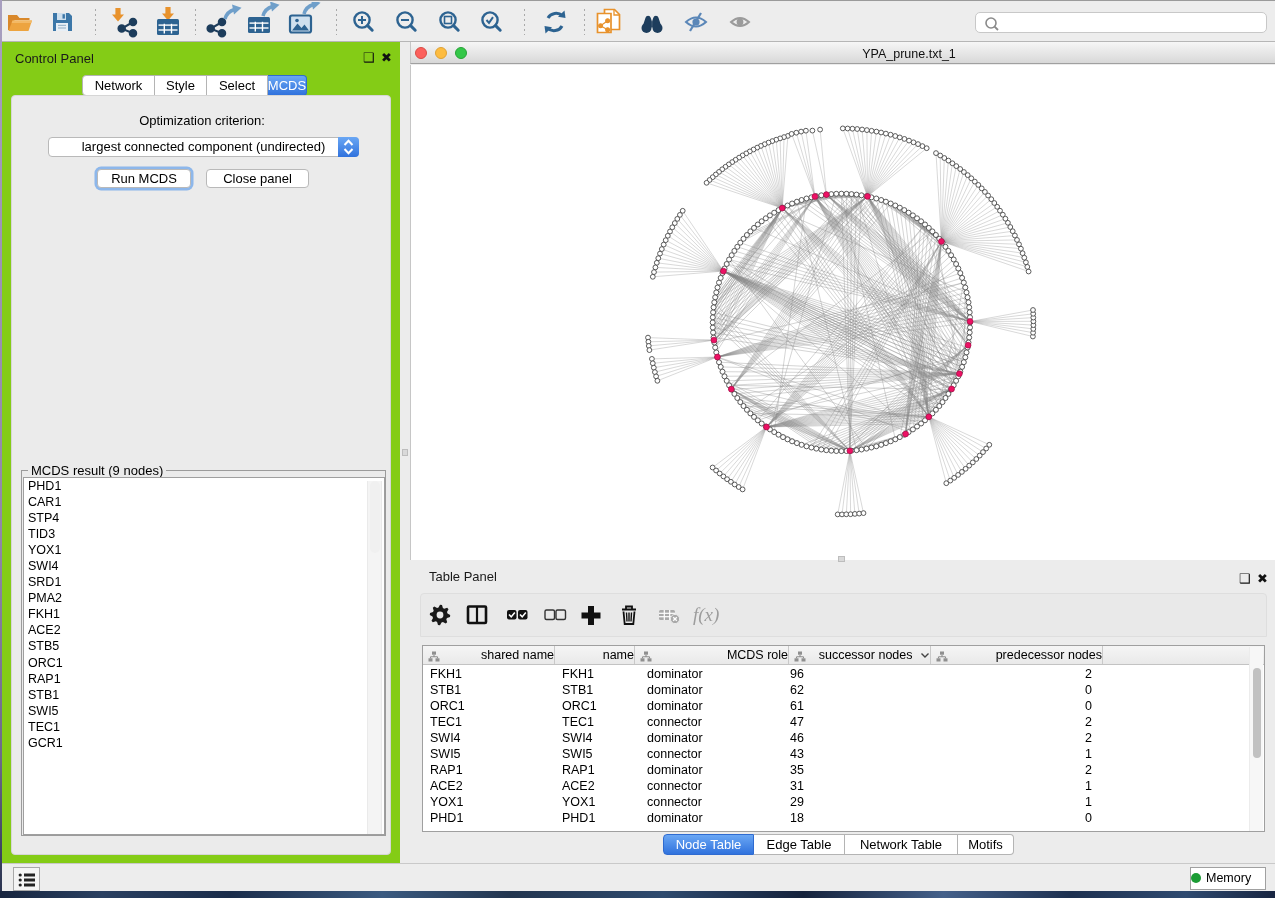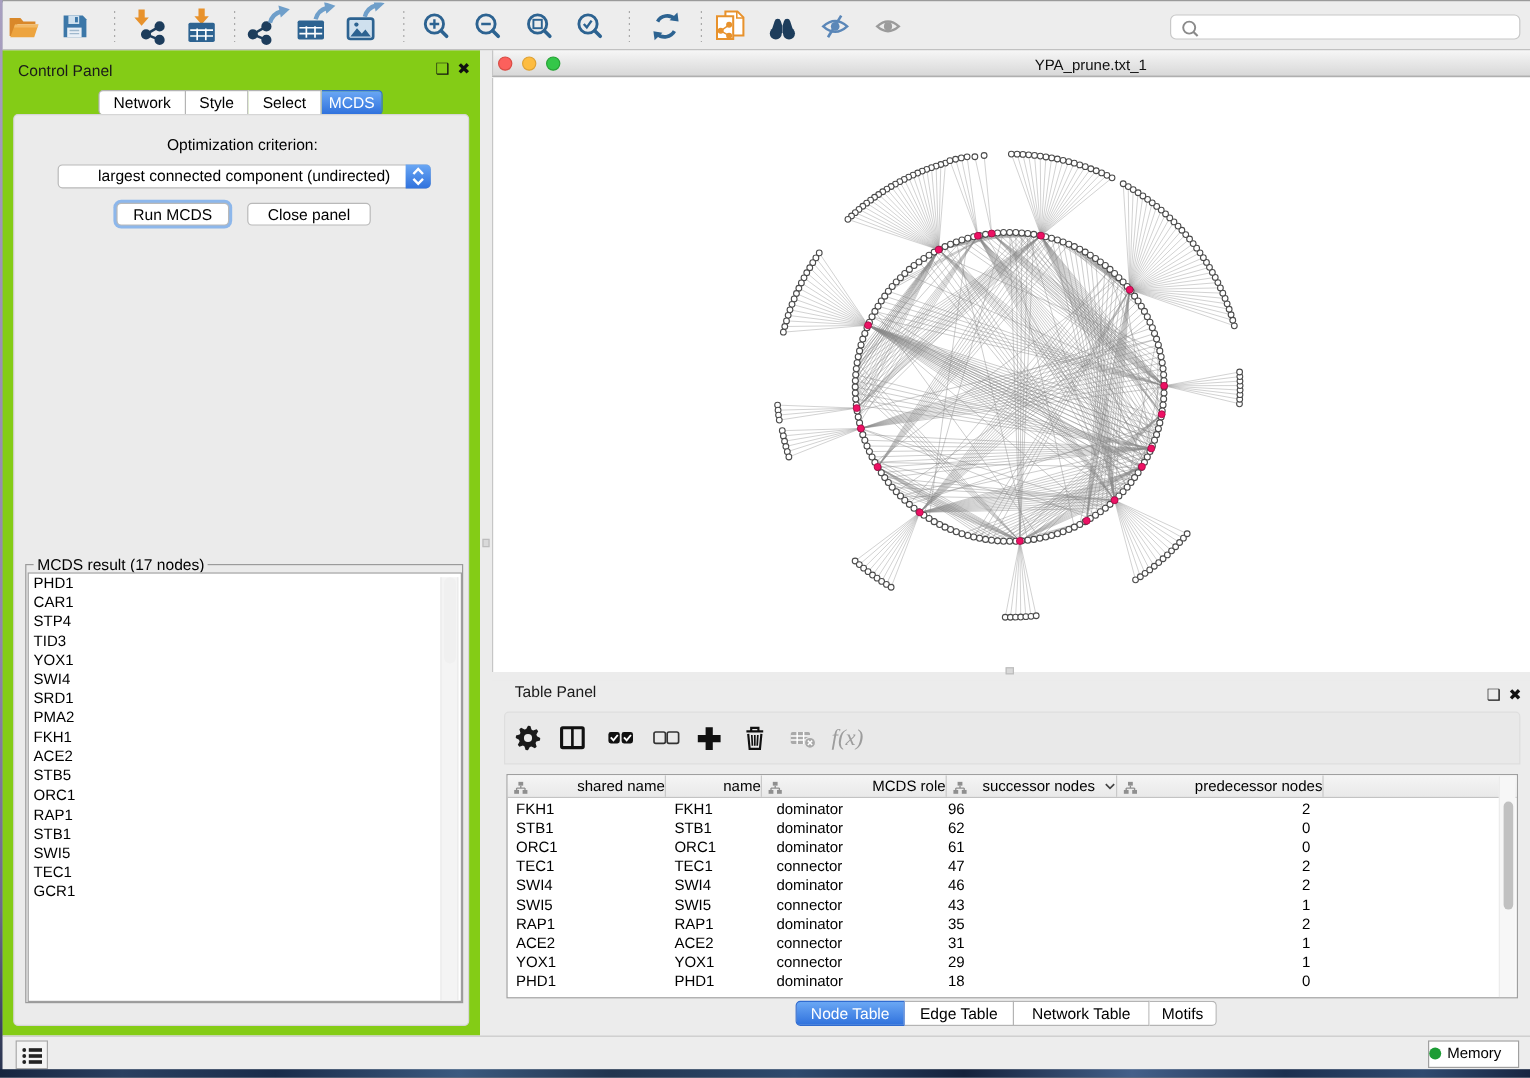--- a/index.html
+++ b/index.html
@@ -182,32 +182,32 @@
       </div>
     </div>
   <div id="cp">
     <div id="cp-title">Control Panel</div>
     <div class="wicons" id="cp-sq">❑</div>
     <div class="wicons" id="cp-x">✖</div>
     <div class="tabs" id="cp-tabs">
       <div class="tab" style="width:73px">Network</div>
       <div class="tab" style="width:52px">Style</div>
       <div class="tab" style="width:61px">Select</div>
-      <div class="tab sel" style="width:51px">MCDS</div>
+      <div class="tab sel" style="width:39px">MCDS</div>
     </div>
     <div id="cp-inner">
       <div id="optlabel">Optimization criterion:</div>
       <div id="combo">largest connected component (undirected)<span class="arr"></span><svg width="21" height="20" style="position:absolute;right:-1px;top:-1px">
             <path d="M6.5,8 l4,-4.2 4,4.2" stroke="#fff" stroke-width="2" fill="none"></path>
             <path d="M6.5,12 l4,4.2 4,-4.2" stroke="#fff" stroke-width="2" fill="none"></path>
           </svg></div>
       <div class="btn" id="btn-run">Run MCDS</div>
       <div class="btn" id="btn-close">Close panel</div>
       <div id="grpbox">
-        <legend>MCDS result (17 nodes)</legend>
+        <legend>MCDS result (9 nodes)</legend>
         <div id="mlist">
           <div class="row">PHD1</div>
             <div class="row">CAR1</div>
             <div class="row">STP4</div>
           <div class="row">TID3</div>
             <div class="row">YOX1</div>
             <div class="row">SWI4</div>
           <div class="row">SRD1</div>
             <div class="row">PMA2</div>
             <div class="row">FKH1</div>

